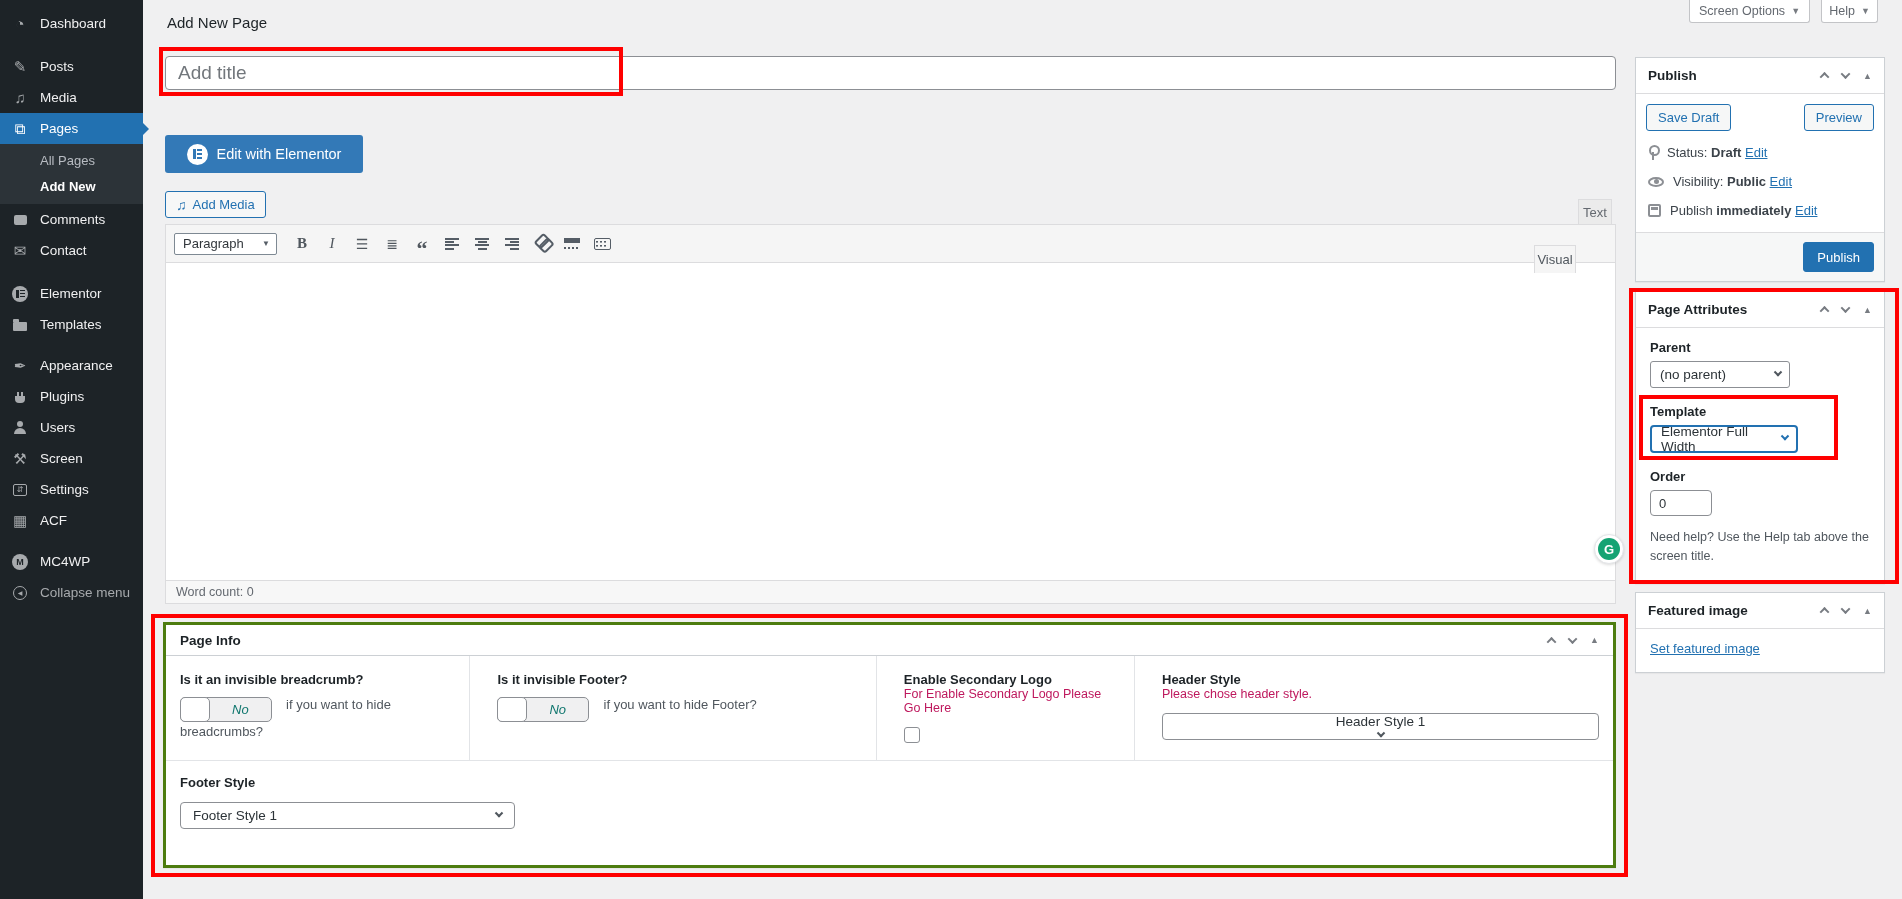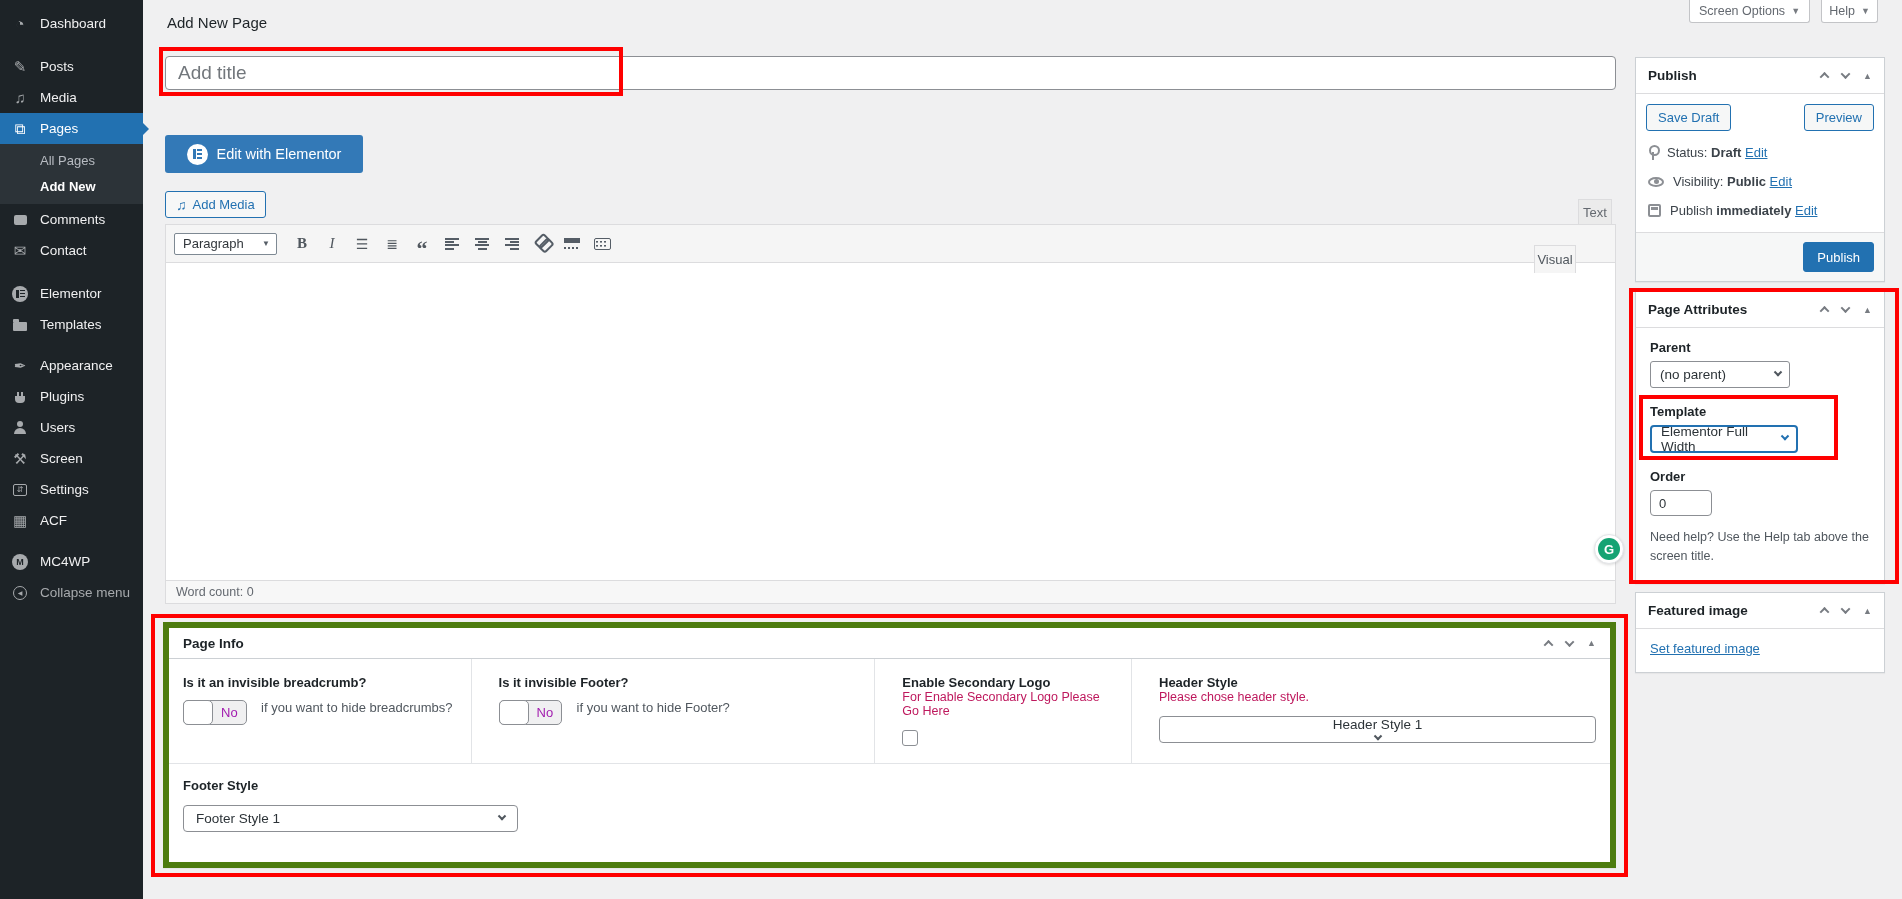--- a/index.html
+++ b/index.html
@@ -172,34 +172,34 @@
   .mt16 { margin-top:16px; }
   .order-input { width:62px; height:26px; border:1px solid #8c8f94; border-radius:4px; margin-top:6px; padding:0 8px;
           font-size:13px; color:#2c3338; font-family:"Liberation Sans",sans-serif; background:#fff; }
   .helptxt { margin-top:12px; width:226px; font-size:12.5px; line-height:1.55; color:#50575e; }
 
   #featured-panel { top:592px; }
   .fi-body { padding:12px 14px 16px; font-size:13px; }
 
   
   .pageinfo { position:absolute; left:163px; top:622px; width:1453px; height:246px; background:#fff;
-          border:6px solid #4d7c0f; box-shadow:0 1px 1px rgba(0,0,0,.04); }
+          border:3px solid #4d7c0f; box-shadow:0 1px 1px rgba(0,0,0,.04); }
   .pi-head { height:31px; display:flex; align-items:center; justify-content:space-between; padding:0 14px;
           border-bottom:1px solid #ccd0d4; }
   .pi-head .pt { font-size:13.5px; font-weight:bold; }
   .pi-row1 { display:flex; height:104px;gap:13px; }
   .pi-cell { padding:16px 14px; border-right:1px solid #e2e4e7; }
   .pi-cell:last-child { border-right:none; }
   .c1 { width:317px; } .c2 { width:410px; } .c3 { width:255px; } .c4 { width:471px; }
   .pi-row2 { border-top:1px solid #e2e4e7; padding:14px; height:110px; }
   .bluehint { font-size:12.5px; color:#be185d; }
   .toggle { display:inline-flex; align-items:center; height:25px; border:1px solid #8c8f94; border-radius:5px;
           background:#f0f0f1; margin-top:10px; cursor:pointer; vertical-align:middle; }
   .knob { width:30px; height:25px; margin:-1px 0 -1px -1px; background:#fff; border:1px solid #8c8f94; border-radius:5px; }
-  .tlab { padding:0 8px; font-size:13px; color:#a21caf; }
+  .tlab { padding:0 22px; font-size:13px; color:#0f766e;font-style:italic; }
   .tog-hint { font-size:13px; color:#50575e; margin-left:10px; vertical-align:middle;text-align:right; }
   .cbx { width:16px; height:16px; border:1px solid #8c8f94; border-radius:3px; background:#fff; margin-top:12px; cursor:pointer; }
   .stylesel { height:27px; background:#fff; border:1px solid #8c8f94; border-radius:4px; display:flex;
           align-items:center; justify-content:space-between; padding:0 12px; font-size:13.5px; color:#2c3338;
           cursor:pointer; margin-top:12px; }
   .stylesel .chev { width:6px; height:6px; border-color:#50575e; transform:rotate(45deg) translate(-2px,-2px); }
   #header-style-select { width:437px;flex-direction:column; }
   #footer-style-select { width:335px; }
 </style>
 </head>

